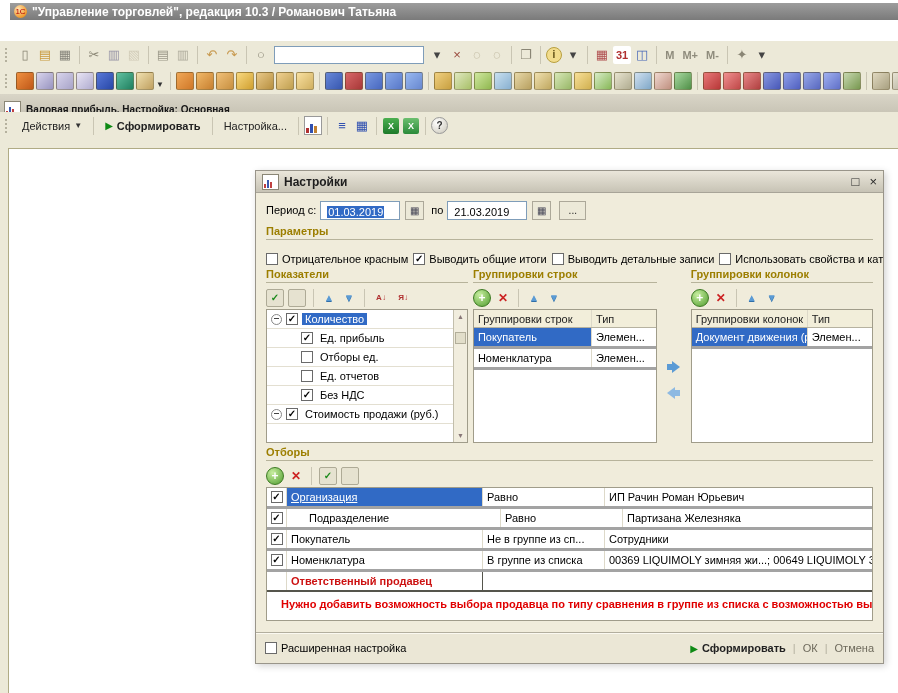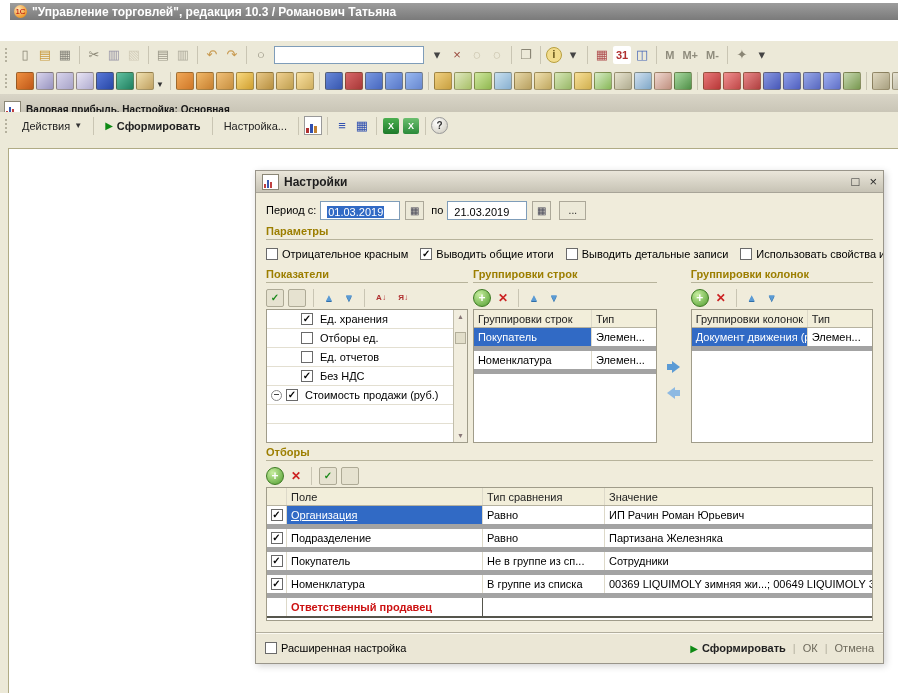--- a/index.html
+++ b/index.html
@@ -61,42 +61,42 @@
 
   .period-row{display:flex;align-items:center;gap:4px;height:24px}
   .inp{height:15px;width:66px;border:1px solid #7f9db9;background:#fff;display:flex;align-items:flex-end;padding:1px 6px;font-size:11px}
   .selval{background:#316ac5;color:#fff;padding:0 1px}
   .btn-cal{width:17px;height:17px;background:#ece9d8;border:1px solid #aca899;display:flex;align-items:center;justify-content:center;
            font-size:10px;color:#445;margin-left:1px}
   .btn-ellipsis{width:25px;height:17px;background:#ece9d8;border:1px solid #aca899;display:flex;align-items:center;justify-content:center;
                 font-size:10px;color:#222;margin-left:4px}
 
   .sect-h{color:#9c7e00;font-weight:bold;font-size:11px;border-bottom:1px solid #b7b39b;padding-bottom:2px;margin:3px 0 3px}
-  .cb-row{display:flex;align-items:center;gap:12px;height:22px;white-space:nowrap}
+  .cb-row{display:flex;align-items:flex-end;gap:5px;height:22px;white-space:nowrap}
   .cbwrap{display:flex;align-items:center;gap:4px}
   .cb{width:12px;height:12px;background:#fff;border:1px solid #6a6a6a;display:flex;align-items:center;justify-content:center;
       font-size:10px;flex:none;box-sizing:border-box}
   .cb.on::after{content:"\2713";font-weight:bold;margin-top:-2px}
 
   .cols{display:flex;gap:5px}
   .panel{display:flex;flex-direction:column}
   .ptoolbar{display:flex;align-items:center;gap:4px;height:23px}
   .pticon{min-width:16px;height:16px;display:flex;align-items:center;justify-content:center;border-radius:2px;font-size:11px;flex:none}
   .ic-add{background:radial-gradient(circle at 35% 30%,#c8eea0,#4f9c2e);color:#fff;font-weight:bold;border-radius:50%;font-size:12px;border:1px solid #3c7a22}
   .ic-del{color:#cc2222;font-weight:bold;font-size:12px}
   .ic-up{color:#5b9bd5;font-size:10px;text-shadow:0 1px 0 #2f6ea8}
   .ic-down{color:#5b9bd5;font-size:10px;text-shadow:0 1px 0 #2f6ea8}
   .ic-selall{background:#e6e2d0;border:1px solid #aeaa96;color:#1a8a1a;font-weight:bold;font-size:10px}
   .ic-unselall{background:#e6e2d0;border:1px solid #aeaa96}
   .ic-sort{font-size:8px;font-weight:bold;color:#b03030;padding:0 1px}
 
   .listbox{background:#fff;border:1px solid #a09c8a;height:132px;position:relative;overflow:hidden;font-size:11px}
   .ghead{display:flex;background:#f2eeda;border-bottom:1px solid #b6b2a0;height:17px}
   .ghead .gcell{color:#222}
-  .grow{display:flex;height:18px;border-bottom:5px solid #a3a3a3;align-items:stretch}
+  .grow{display:flex;height:18px;border-bottom:3px solid #a3a3a3;align-items:stretch}
   .gcell{padding:1px 4px;border-right:1px solid #ddd9c9;display:flex;align-items:center;overflow:hidden;white-space:nowrap;box-sizing:border-box;flex:none}
   .gcell.last{border-right:none;flex:1}
   .gcell.sel{background:#316ac5;color:#fff}
 
   .trow{display:flex;align-items:center;height:18px;border-bottom:1px solid #e3dfd1;padding-left:4px;gap:4px}
   .exp{width:9px;height:9px;border:1px solid #888;border-radius:50%;position:relative;flex:none;background:#fff}
   .exp::after{content:"";position:absolute;left:2px;right:2px;top:3px;border-top:1px solid #444}
   .tindent{width:26px;flex:none}
   .tlabel{padding:0 3px;white-space:nowrap}
   .tlabel.sel{background:#316ac5;color:#fff}
@@ -337,23 +337,28 @@
               <span class="pticon ic-unselall"></span>
               <span class="tsep"></span>
               <span class="pticon ic-up">▲</span>
               <span class="pticon ic-down">▼</span>
               <span class="tsep"></span>
               <span class="pticon ic-sort">А↓</span>
               <span class="pticon ic-sort">Я↓</span>
             </div>
           <div class="listbox" id="tree-box">
               <div class="trow">
+                <span class="exp"></span>
+                <span class="cb on"></span>
+                <span class="tlabel sel">Количество</span>
+              </div>
+              <div class="trow">
                 <span class="tindent"></span>
                 <span class="cb on"></span>
-                <span class="tlabel">Ед. хранения</span>
+                <span class="tlabel">Ед. прибыль</span>
               </div>
               <div class="trow">
                 <span class="tindent"></span>
                 <span class="cb"></span>
                 <span class="tlabel">Отборы ед.</span>
               </div>
               <div class="trow">
                 <span class="tindent"></span>
                 <span class="cb"></span>
                 <span class="tlabel">Ед. отчетов</span>
@@ -436,39 +441,33 @@
 
       <div class="sect-h">Отборы</div>
       <div class="ptoolbar">
           <span class="pticon ic-add">+</span>
           <span class="pticon ic-del">✕</span>
           <span class="tsep"></span>
           <span class="pticon ic-selall">✓</span>
           <span class="pticon ic-unselall"></span>
         </div>
       <div class="listbox" id="filters-box">
-          <div class="ghead">
-            <span class="gcell" style="width: 20px;"></span>
-            <span class="gcell" style="width: 196px;">Поле</span>
-            <span class="gcell" style="width: 122px;">Тип сравнения</span>
-            <span class="gcell last">Значение</span>
-          </div>
           <div class="grow">
             <span class="gcell" style="width: 20px; justify-content: center;">
               <span class="cb on"></span>
             </span>
             <span class="gcell sel" style="width: 196px; text-decoration: underline;">Организация</span>
             <span class="gcell" style="width: 122px;">Равно</span>
             <span class="gcell last">ИП Рачин Роман Юрьевич</span>
           </div>
           <div class="grow">
             <span class="gcell" style="width: 20px; justify-content: center;">
               <span class="cb on"></span>
             </span>
-            <span class="gcell" style="width: 196px;">Подразделение</span>
+            <span class="gcell" style="width: 196px; margin-left: 18px;">Подразделение</span>
             <span class="gcell" style="width: 122px;">Равно</span>
             <span class="gcell last">Партизана Железняка</span>
           </div>
           <div class="grow">
             <span class="gcell" style="width: 20px; justify-content: center;">
               <span class="cb on"></span>
             </span>
             <span class="gcell" style="width: 196px;">Покупатель</span>
             <span class="gcell" style="width: 122px;">Не в группе из сп...</span>
             <span class="gcell last">Сотрудники</span>

